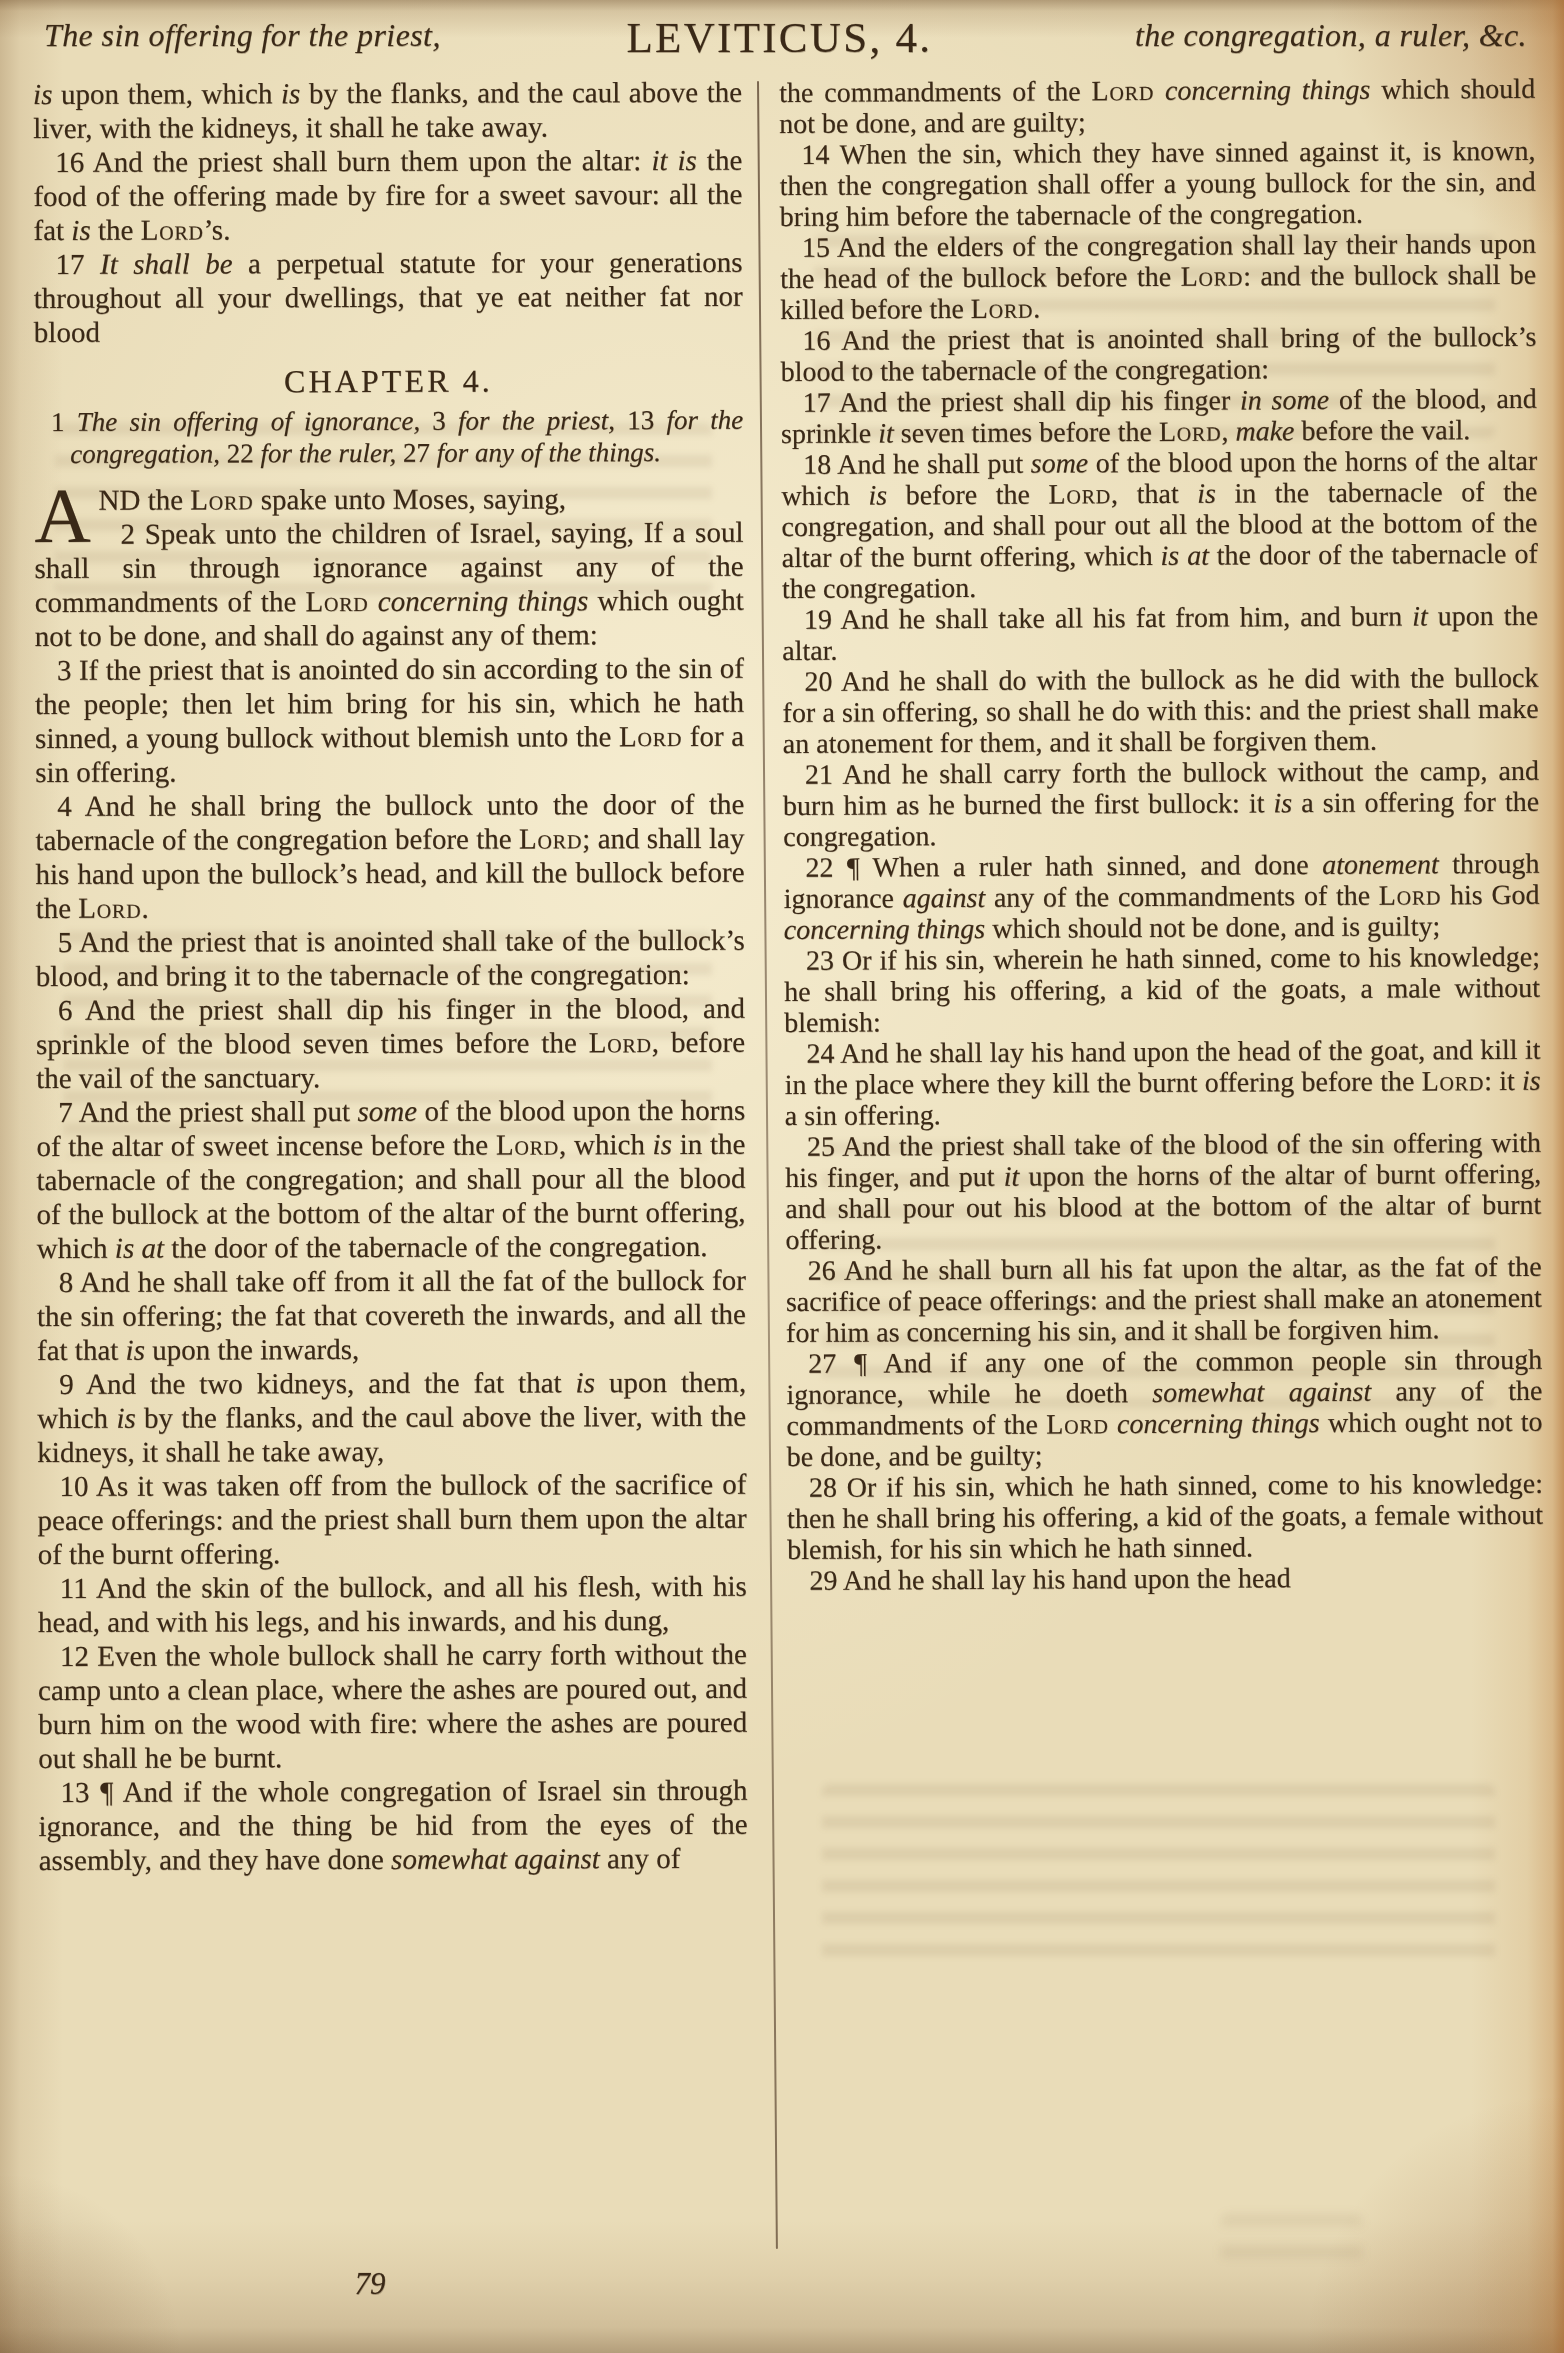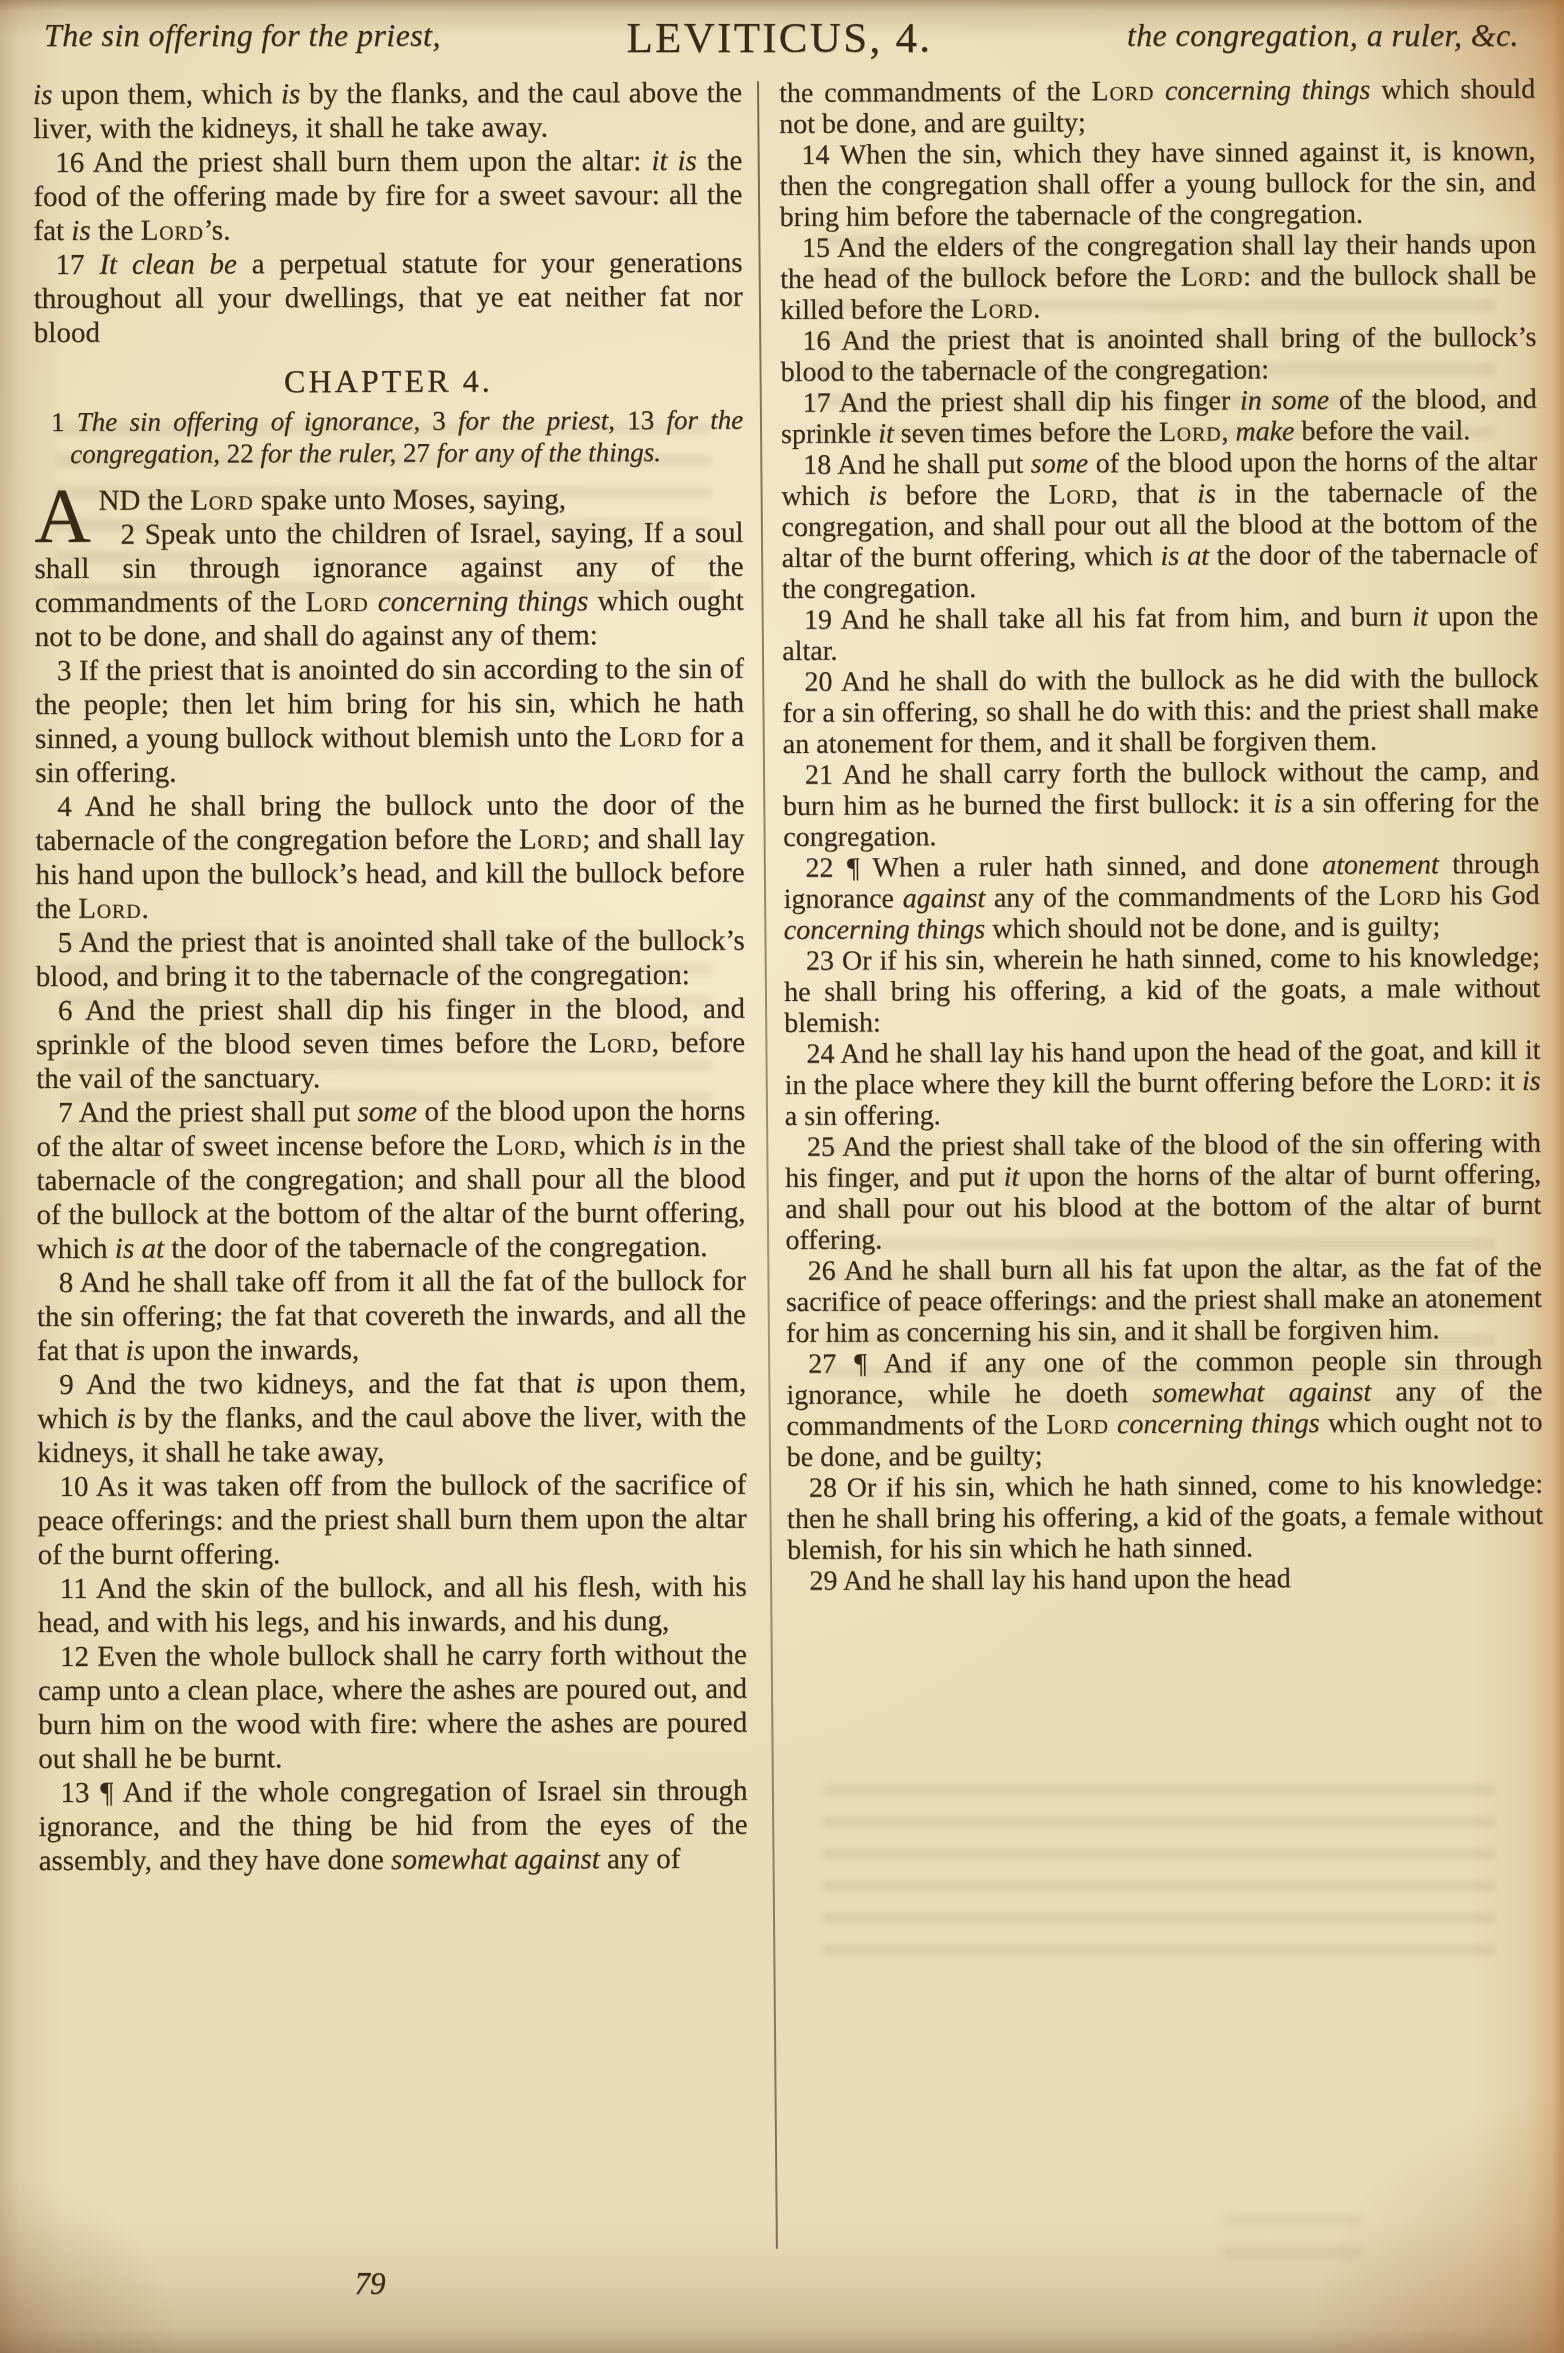--- a/index.html
+++ b/index.html
@@ -26,21 +26,21 @@
       linear-gradient(0deg, rgba(96,62,28,.40) 0px, rgba(122,84,44,.22) 27px, rgba(140,100,55,.10) 78px, rgba(140,100,55,0) 133px),
       linear-gradient(90deg, rgba(130,92,50,.28) 0px, rgba(146,106,60,.12) 20.3px, rgba(146,106,60,0) 63px),
       radial-gradient(ellipse 1017px 1330px at 42% 34%, rgba(255,249,226,.55), rgba(255,249,226,0) 75%);
     text-shadow:0.4px 0.6px 0.5px rgba(59,40,22,.28);
     -webkit-text-stroke:0.3px rgba(58,38,20,.35);
   }
   
   .running-head{position:absolute;top:12.5px;left:0;width:1565px;height:50px;}
   .rh-side{position:absolute;top:4.7px;font-style:italic;font-size:32px;letter-spacing:0.4px;white-space:nowrap;}
   .rh-left{left:44px;}
-  .rh-right{right:46px;}
+  .rh-right{right:38px;}
   .rh-center{
     position:absolute;left:50%;top:0;transform:translateX(-51%);
     font-size:43px;letter-spacing:2.3px;white-space:nowrap;
   }
   
   .col{position:absolute;top:77px;text-align:justify;transform-origin:top left;}
   .col-left{left:33px;width:709px;font-size:29px;line-height:34px;transform:rotate(-0.18deg);}
   .col-right{left:779px;width:756px;font-size:28px;line-height:31px;transform:rotate(-0.32deg);}
   .verse{margin:0;text-indent:22px;}
   .verse.no-indent{text-indent:0;}
@@ -93,21 +93,21 @@
   <div class="ghost g1"></div>
   <div class="ghost g2"></div>
   <div class="ghost g3"></div>
   <div class="ghost g4"></div>
   <div class="ghost g5"></div>
   <div class="ghost g6"></div>
 
   <div class="col col-left">
       <p class="verse no-indent"><em>is</em> upon them, which <em>is</em> by the flanks, and the caul above the liver, with the kidneys, it shall he take away.</p>
       <p class="verse">16 And the priest shall burn them upon the altar: <em>it is</em> the food of the offering made by fire for a sweet savour: all the fat <em>is</em> the <span class="sc">Lord</span>’s.</p>
-      <p class="verse">17 <em>It clean be</em> a perpetual statute for your generations throughout all your dwellings, that ye eat neither fat nor blood</p>
+      <p class="verse">17 <em>It shall be</em> a perpetual statute for your generations throughout all your dwellings, that ye eat neither fat nor blood</p>
       <h2 class="chapter">CHAPTER 4.</h2>
       <p class="summary">1 <em>The sin offering of ignorance,</em> 3 <em>for the priest,</em> 13 <em>for the congregation,</em> 22 <em>for the ruler,</em> 27 <em>for any of the things.</em></p>
       <div class="dropgroup">
         <span class="dropcap">A</span>
         <p class="verse no-indent">ND the <span class="sc">Lord</span> spake unto Moses, saying,</p>
         <p class="verse">2 Speak unto the children of Israel, saying, If a soul shall sin through ignorance against any of the commandments of the <span class="sc">Lord</span> <em>concerning things</em> which ought not to be done, and shall do against any of them:</p>
       </div>
       <p class="verse">3 If the priest that is anointed do sin according to the sin of the people; then let him bring for his sin, which he hath sinned, a young bullock without blemish unto the <span class="sc">Lord</span> for a sin offering.</p>
       <p class="verse">4 And he shall bring the bullock unto the door of the tabernacle of the congregation before the <span class="sc">Lord</span>; and shall lay his hand upon the bullock’s head, and kill the bullock before the <span class="sc">Lord</span>.</p>
       <p class="verse">5 And the priest that is anointed shall take of the bullock’s blood, and bring it to the tabernacle of the congregation:</p>

